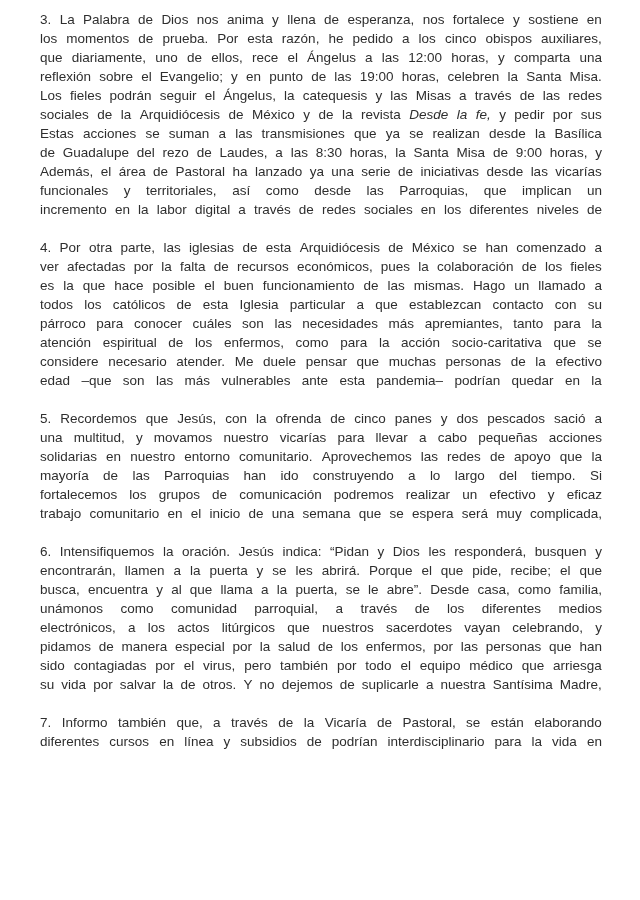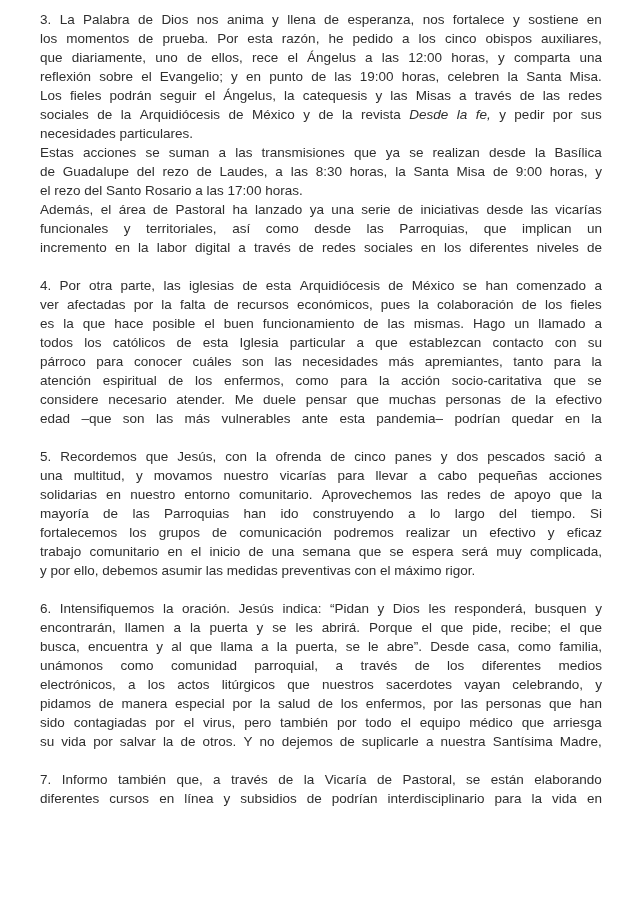--- a/index.html
+++ b/index.html
@@ -141,21 +141,20 @@
           <span>la</span>
           <span>revista</span>
           <span class="it">Desde</span>
           <span class="it">la</span>
           <span class="it">fe,</span>
           <span>y</span>
           <span>pedir</span>
           <span>por</span>
           <span>sus</span>
         </div>
-        <div class="line"><span>necesidades particulares.</span></div>
       </div>
       <div class="para">
         <div class="line just">
           <span>Estas</span>
           <span>acciones</span>
           <span>se</span>
           <span>suman</span>
           <span>a</span>
           <span>las</span>
           <span>transmisiones</span>
@@ -179,21 +178,20 @@
           <span>8:30</span>
           <span>horas,</span>
           <span>la</span>
           <span>Santa</span>
           <span>Misa</span>
           <span>de</span>
           <span>9:00</span>
           <span>horas,</span>
           <span>y</span>
         </div>
-        <div class="line"><span>el rezo del Santo Rosario a las 17:00 horas.</span></div>
       </div>
       <div class="para">
         <div class="line just">
           <span>Además,</span>
           <span>el</span>
           <span>área</span>
           <span>de</span>
           <span>Pastoral</span>
           <span>ha</span>
           <span>lanzado</span>
@@ -444,21 +442,20 @@
           <span>de</span>
           <span>una</span>
           <span>semana</span>
           <span>que</span>
           <span>se</span>
           <span>espera</span>
           <span>será</span>
           <span>muy</span>
           <span>complicada,</span>
         </div>
-        <div class="line"><span>y por ello, debemos asumir las medidas preventivas con el máximo rigor.</span></div>
       </div>
       <div class="para spaced">
         <div class="line just">
           <span>6.</span>
           <span>Intensifiquemos</span>
           <span>la</span>
           <span>oración.</span>
           <span>Jesús</span>
           <span>indica:</span>
           <span>“Pidan</span>

